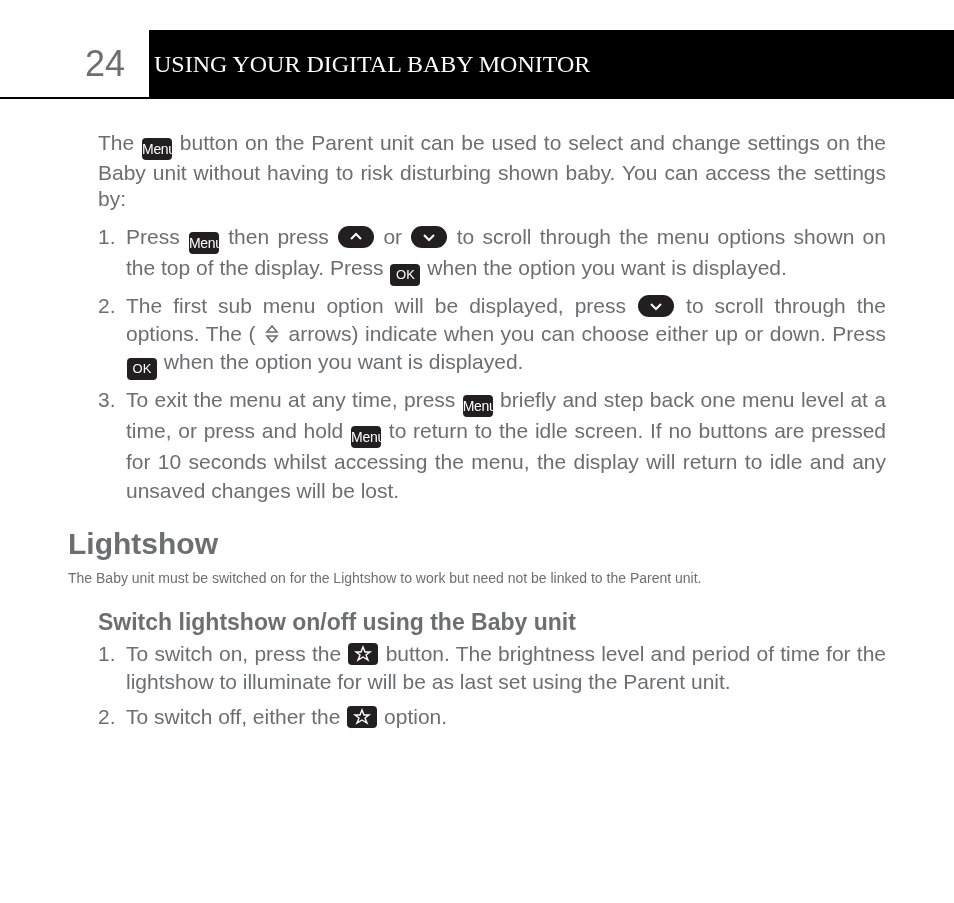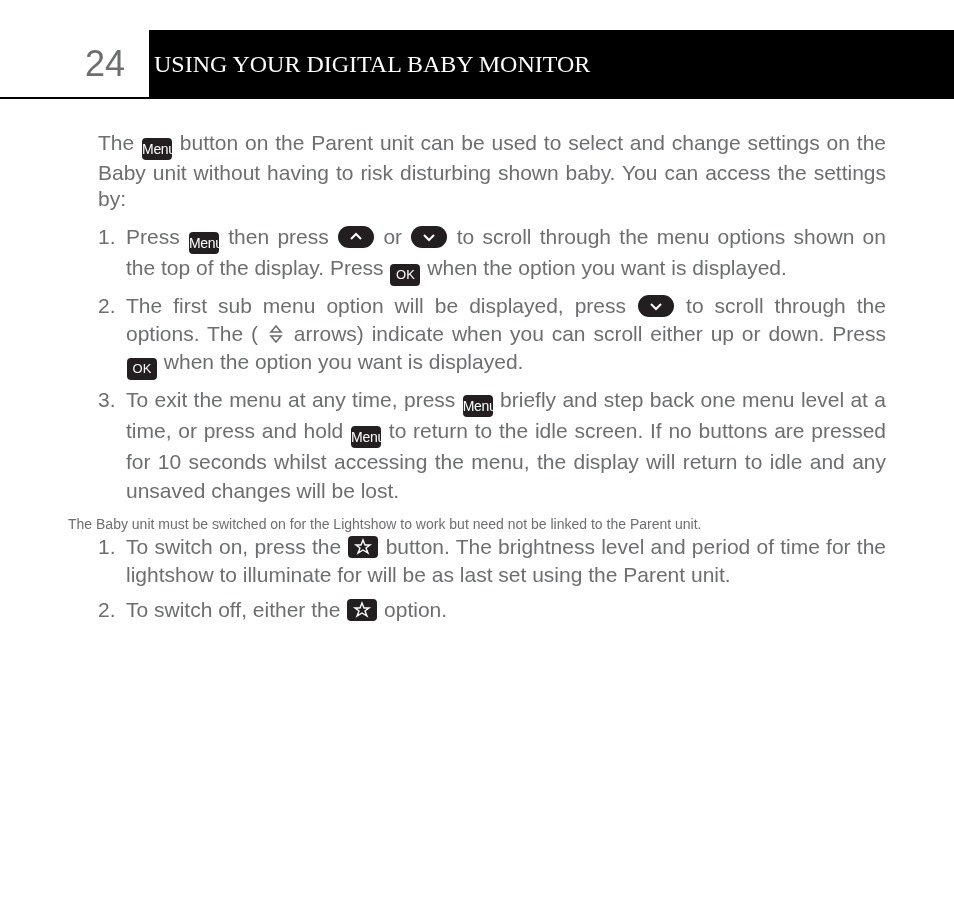--- a/index.html
+++ b/index.html
@@ -210,38 +210,40 @@
               <polyline points="13,9 18,14 23,9" fill="none" stroke="#fff" stroke-width="2"></polyline>
             </svg>
         </span>
         <span>to scroll through the options. The (</span>
         <span class="updown">
           <svg width="18" height="18" viewBox="0 0 18 18">
             <polygon points="9,1 14,7 4,7" fill="none" stroke="#6d6e71" stroke-width="1.6"></polygon>
             <polygon points="9,17 14,11 4,11" fill="none" stroke="#6d6e71" stroke-width="1.6"></polygon>
           </svg>
         </span>
-        <span>arrows) indicate when you can scroll either up or down. Press</span>
+        <span>arrows) indicate when you can choose either up or down. Press</span>
         <span class="btn ok">OK</span>
         <span>when the option you want is displayed.</span>
       </li>
 
       <li>
         <span>To exit the menu at any time, press</span>
         <span class="btn small-text">Menu</span>
         <span>briefly and step back one menu level at a time, or press and hold</span>
         <span class="btn small-text">Menu</span>
         <span>to return to the idle screen. If no buttons are pressed for 10 seconds whilst accessing the menu, the display will return to idle and any unsaved changes will be lost.</span>
       </li>
     </ol>
 
+    <h2 class="section">Lightshow</h2>
 
 
     <p class="note">The Baby unit must be switched on for the Lightshow to work but need not be linked to the Parent unit.</p>
 
+    <h3 class="subsection">Switch lightshow on/off using the Baby unit</h3>
 
     <ol class="steps">
       <li>
         <span>To switch on, press the</span>
         <span class="btn">
           <svg width="30" height="22" viewBox="0 0 30 22">
             <polygon points="15,4 17,9 22,9 18,12 20,17 15,14 10,17 12,12 8,9 13,9" fill="none" stroke="#fff" stroke-width="1.4"></polygon>
           </svg>
         </span>
         <span>button. The brightness level and period of time for the lightshow to illuminate for will be as last set using the Parent unit.</span>

